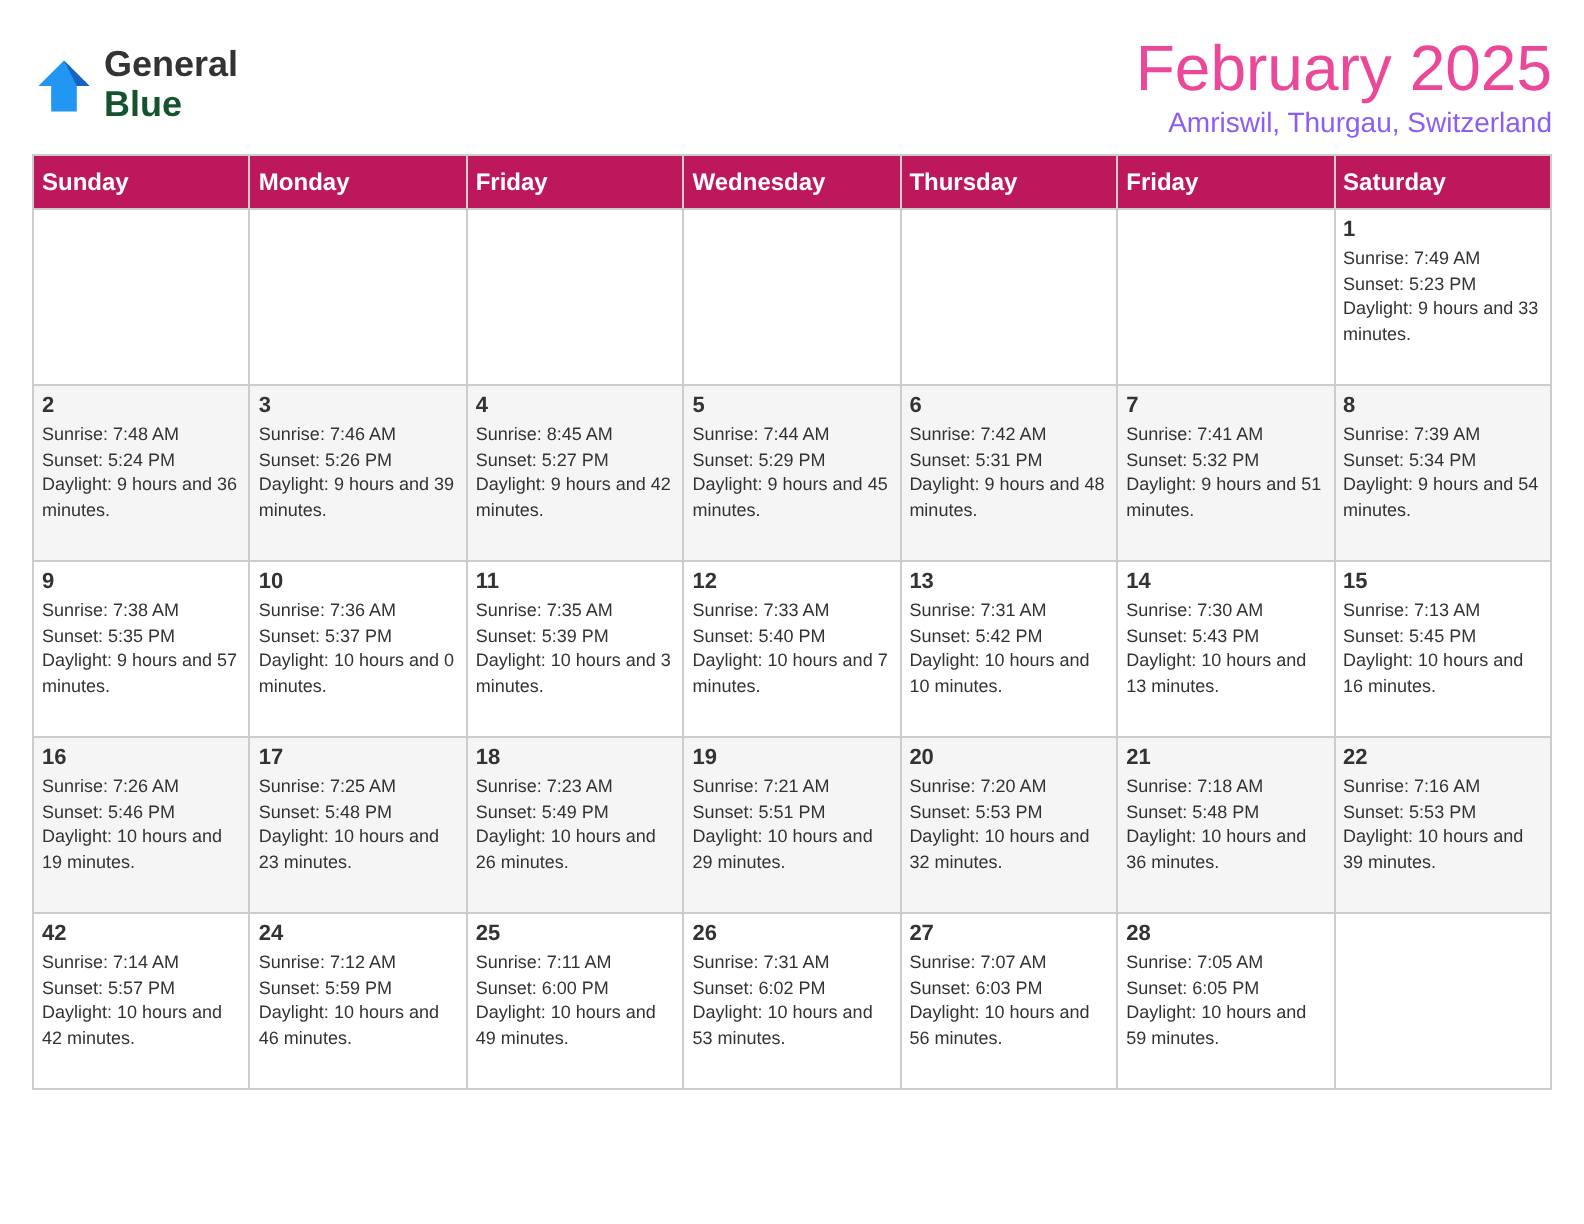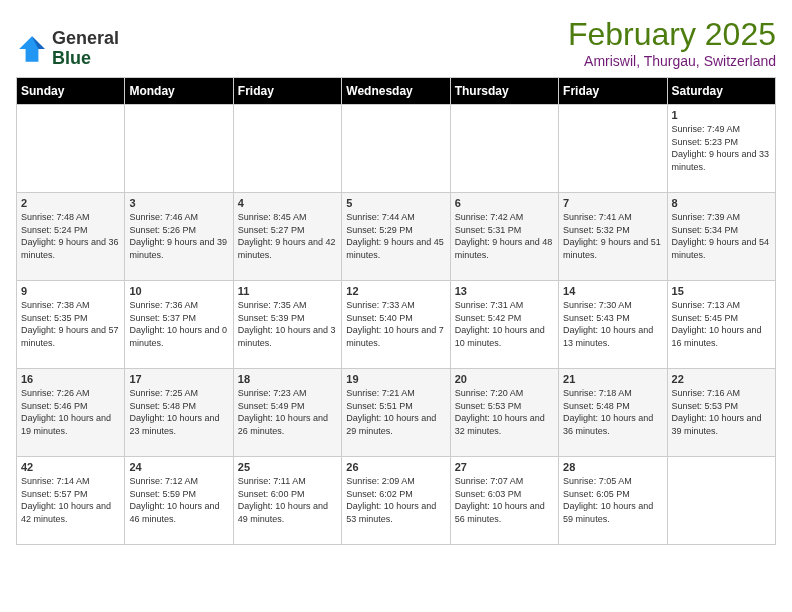--- a/index.html
+++ b/index.html
@@ -6,21 +6,21 @@
     body {
       font-family: Arial, sans-serif;
       background: #fff;
       width: 792px;
       min-height: 612px;
       padding: 16px;
     }
     .header {
       display: flex;
       justify-content: space-between;
-      align-items: flex-end;
+      align-items: center;
       margin-bottom: 8px;
     }
     .logo {
       display: flex;
       align-items: center;
       gap: 4px;
     }
     .logo-text {
       font-size: 18px;
       font-weight: bold;
@@ -31,33 +31,33 @@
     .logo-icon {
       width: 32px;
       height: 32px;
     }
     .title-block {
       text-align: right;
     }
     .month-title {
       font-size: 32px;
       font-weight: normal;
-      color: #4d7c0f;
+      color: #ec4899;
     }
     .location-title {
       font-size: 14px;
-      color: #701a75;
+      color: #8b5cf6;
     }
     table {
       width: 100%;
       border-collapse: collapse;
       table-layout: fixed;
     }
     thead tr th {
-      background-color: #000000;
+      background-color: #be185d;
       color: #fff;
       font-size: 12px;
       font-weight: bold;
       padding: 6px 4px;
       text-align: left;
       border: 1px solid #ccc;
     }
     tbody tr td {
       border: 1px solid #ccc;
       vertical-align: top;
@@ -277,21 +277,21 @@
 Daylight: 10 hours and 46 minutes.</div>
         </td>
         <td>
           <span class="day-number">25</span>
           <div class="day-info">Sunrise: 7:11 AM
 Sunset: 6:00 PM
 Daylight: 10 hours and 49 minutes.</div>
         </td>
         <td>
           <span class="day-number">26</span>
-          <div class="day-info">Sunrise: 2:09 AM
+          <div class="day-info">Sunrise: 7:31 AM
 Sunset: 6:02 PM
 Daylight: 10 hours and 53 minutes.</div>
         </td>
         <td>
           <span class="day-number">27</span>
           <div class="day-info">Sunrise: 7:07 AM
 Sunset: 6:03 PM
 Daylight: 10 hours and 56 minutes.</div>
         </td>
         <td>

